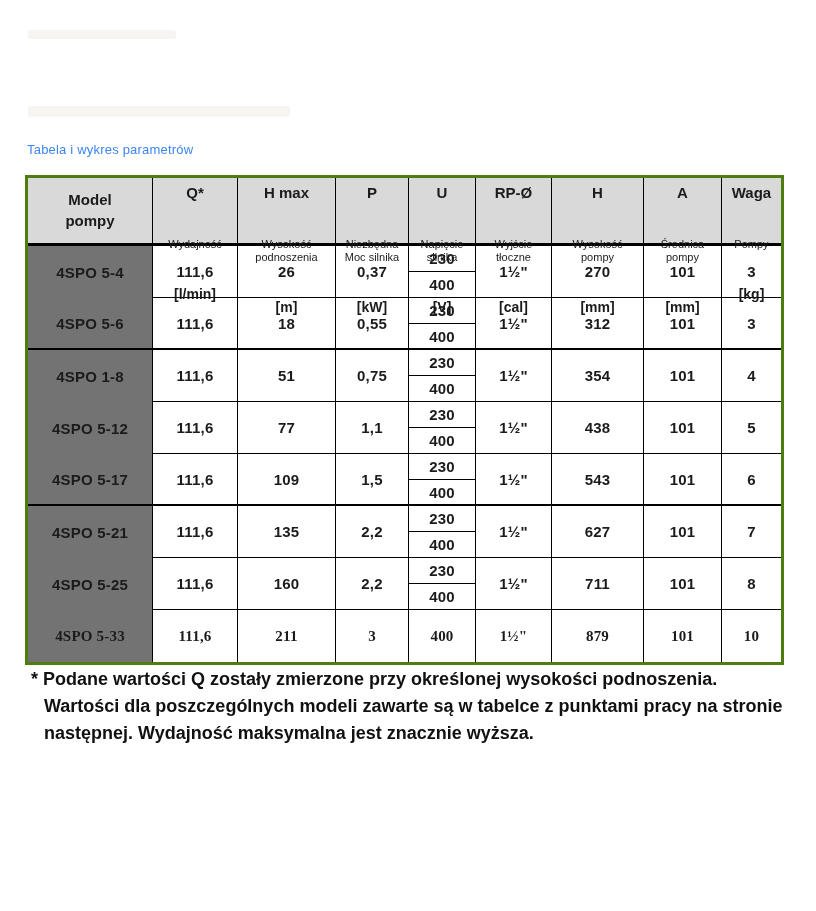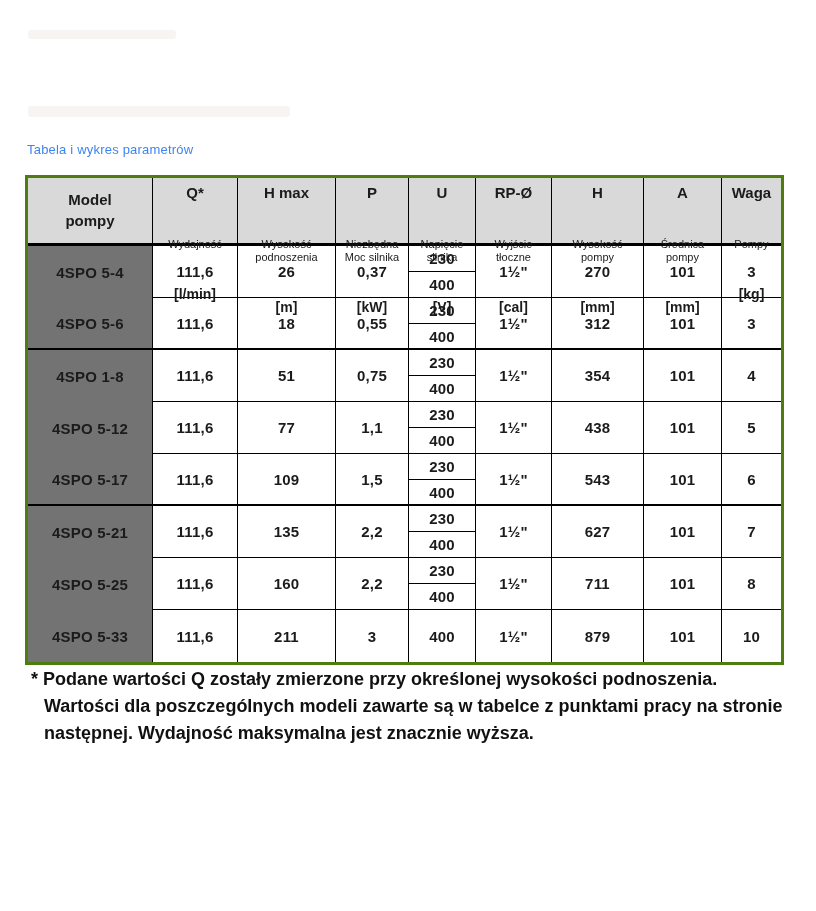--- a/index.html
+++ b/index.html
@@ -90,21 +90,21 @@
     padding: 0;
     letter-spacing: 0.2px;
   }
   tbody tr.sub    { height: 26px; }
   tbody tr.single { height: 52px; }
 
   td.model-td { background: #737373; }
   td.last     { border-right: 0; }
   td.no-bb    { border-bottom: none; }       
   td.bb2      { border-bottom-width: 2px; }  
-  td.bb0      { border-bottom: none; }       
+  td.bb0      { border-bottom: none; font-family: Liberation Serif, serif; }       
 
   .footnote {
     position: absolute;
     left: 31px;
     top: 666px;
     width: 762px;
     font-size: 18px;
     font-weight: 600;
     line-height: 1.5;
     padding-left: 13px;

